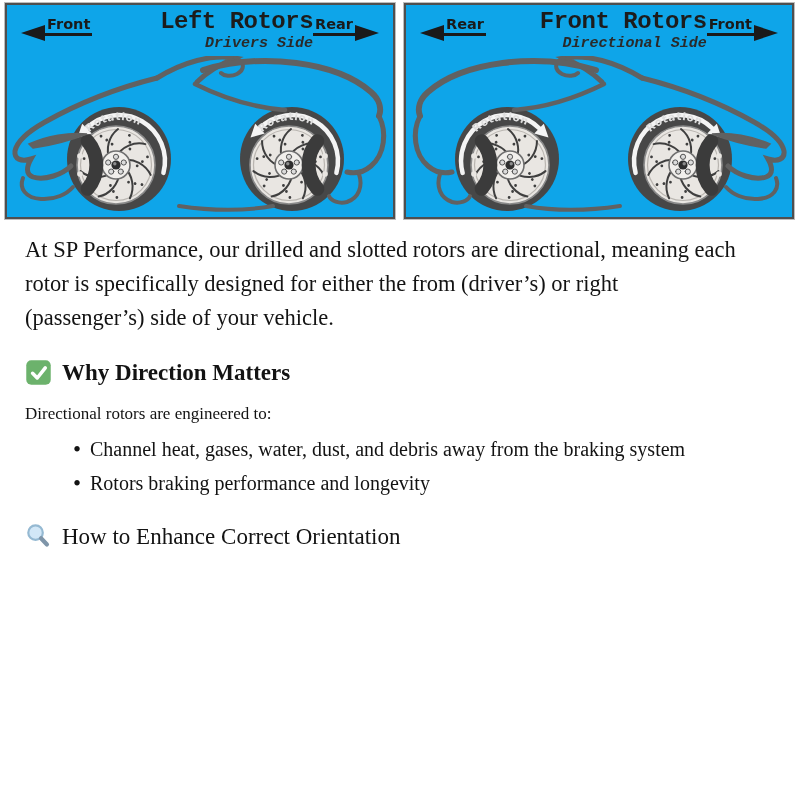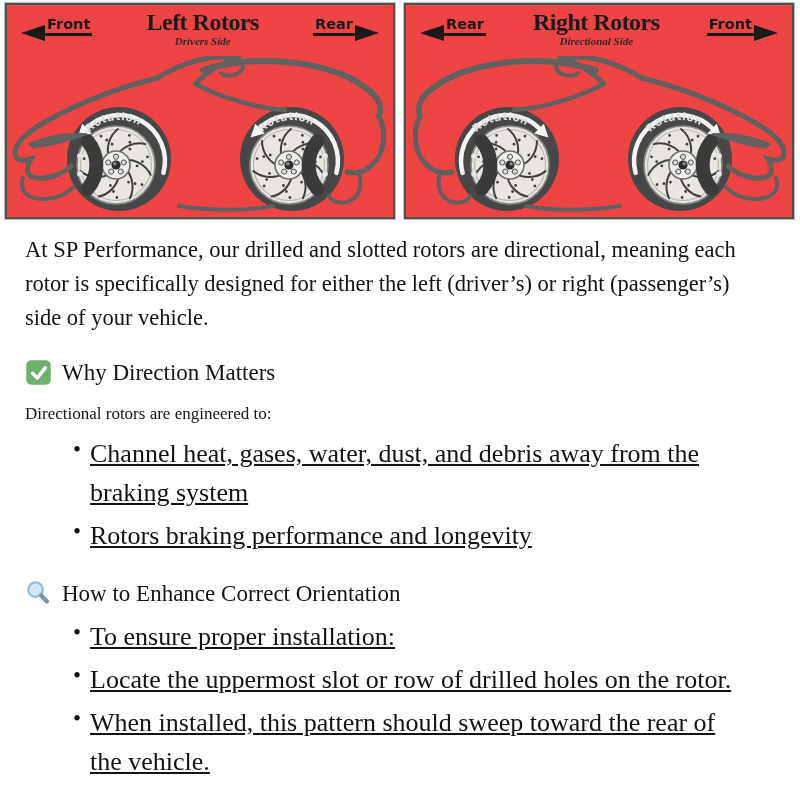--- a/index.html
+++ b/index.html
@@ -5,47 +5,47 @@
   * { box-sizing: border-box; }
   html,body { margin:0; padding:0; }
   body {
     width:800px; height:800px; overflow:hidden;
     background:#ffffff; color:#131313;
     font-family:"Liberation Serif", serif;
   }
   
   .panels { display:flex; gap:9px; padding:3px 5px 0 5px; }
   .panel {
-    width:390px; height:216px; background:#ef4444;
+    width:390px; height:216px; background:#0ea5e9;
     border:2px solid #4f4f4f; outline:1px solid #bdbdbd;
     position:relative; overflow:hidden;
   }
   .hdr { display:flex; justify-content:space-between; align-items:flex-start; padding:7px 14px 0 14px; }
-  .hdr-center { flex:1; text-align:center; font-family:Liberation Serif, serif; margin-top:-2px; }
+  .hdr-center { flex:1; text-align:right; font-family:Liberation Mono, monospace; margin-top:-2px; }
   .hdr-title { font-size:24px; font-weight:bold; color:#1c1c1c; line-height:1.0; letter-spacing:-0.5px; }
-  .hdr-sub { font-size:11px; font-weight:bold; font-style:italic; color:#2a2a2a; margin-top:1px; }
+  .hdr-sub { font-size:15px; font-weight:bold; font-style:italic; color:#2a2a2a; margin-top:1px; }
   .dir { display:inline-flex; align-items:flex-end; margin-top:4px; }
   .dirlabel {
     font-family:"DejaVu Sans", sans-serif; font-weight:bold; font-size:14.5px;
     color:#1a1a1a; border-bottom:3px solid #1a1a1a; padding:0 2px 0px 2px; line-height:1.15;
   }
   .tri { width:0; height:0; border-top:8px solid transparent; border-bottom:8px solid transparent; position:relative; top:5px; }
   .tri-left  { border-right:24px solid #1a1a1a; }
   .tri-right { border-left:24px solid #1a1a1a; }
   .car-svg { display:block; position:absolute; left:0; bottom:0; }
   
   .content { padding:0 58px 0 25px; }
   .intro { font-size:22.5px; line-height:1.5; margin:14px 0 10px 0; }
   .sec-h { font-size:23px; margin:25px 0 8px 0; display:flex; align-items:center; }
-  .sec-h.bold { font-weight:normal; }
+  .sec-h.bold { font-weight:bold; }
   .sec-h .emoji { margin-right:10px; flex:0 0 auto; display:inline-flex; }
   .lead { font-size:17px; margin:18px 0 6px 0; }
   ul.blist { list-style:none; margin:10px 0 20px 0; padding:0 0 0 48px; }
   ul.blist li {
-    position:relative; padding-left:17px; font-size:26px; line-height:1.5; margin:4px 0;text-decoration:underline;
+    position:relative; padding-left:17px; font-size:20px; line-height:1.5; margin:4px 0;
   }
   ul.blist li::before {
     content:"\2022"; position:absolute; left:0; top:-1px; font-size:23px; color:#131313;
   }
 </style>
 </head>
 <body>
 
 <svg width="0" height="0" style="position:absolute" aria-hidden="true">
   <defs>
@@ -149,21 +149,21 @@
     </svg>
   </div>
 
   <div class="panel">
     <div class="hdr">
       <span class="dir">
         <i class="tri tri-left"></i>
         <b class="dirlabel">Rear</b>
       </span>
       <span class="hdr-center">
-        <div class="hdr-title">Right Rotors</div>
+        <div class="hdr-title">Front Rotors</div>
         <div class="hdr-sub">Directional Side</div>
       </span>
       <span class="dir">
         <b class="dirlabel">Front</b>
         <i class="tri tri-right"></i>
       </span>
     </div>
     <svg class="car-svg" width="386" height="161" viewBox="0 0 386 161">
       <g transform="translate(386,0) scale(-1,1)">
           <use href="#car"></use>
@@ -176,21 +176,21 @@
       <text font-family="DejaVu Sans, sans-serif" font-size="10.5" font-weight="bold" fill="#dedede" letter-spacing="0.5">
         <textPath href="#ta4" startOffset="10%">Rotation</textPath>
       </text>
     </svg>
   </div>
 
 </div>
 
 <div class="content">
 
-  <p class="intro">At SP Performance, our drilled and slotted rotors are directional, meaning each rotor is specifically designed for either the left (driver’s) or right (passenger’s) side of your vehicle.</p>
+  <p class="intro">At SP Performance, our drilled and slotted rotors are directional, meaning each rotor is specifically designed for either the from (driver’s) or right (passenger’s) side of your vehicle.</p>
 
   <div class="sec-h bold">
     <span class="emoji">
       <svg width="27" height="27" viewBox="0 0 32 32">
         <rect x="1.5" y="1.5" width="29" height="29" rx="6" fill="#6cb26c"></rect>
         <path d="M9 17 l5.5 5.5 L24 10.5" fill="none" stroke="#ffffff" stroke-width="4.2" stroke-linecap="round" stroke-linejoin="round"></path>
       </svg>
     </span>
     <span>Why Direction Matters</span>
   </div>
@@ -205,19 +205,14 @@
   <div class="sec-h">
     <span class="emoji">
       <svg width="27" height="27" viewBox="0 0 32 32">
         <circle cx="12.5" cy="11.5" r="8.6" fill="#d2e7f7" stroke="#95b9d2" stroke-width="2.6"></circle>
         <line x1="19" y1="18" x2="26" y2="25.5" stroke="#7f95a9" stroke-width="5" stroke-linecap="round"></line>
       </svg>
     </span>
     <span>How to Enhance Correct Orientation</span>
   </div>
 
-  <ul class="blist">
-    <li>To ensure proper installation:</li>
-    <li>Locate the uppermost slot or row of drilled holes on the rotor.</li>
-    <li>When installed, this pattern should sweep toward the rear of the vehicle.</li>
-  </ul>
 
 </div>
 
 </body></html>

